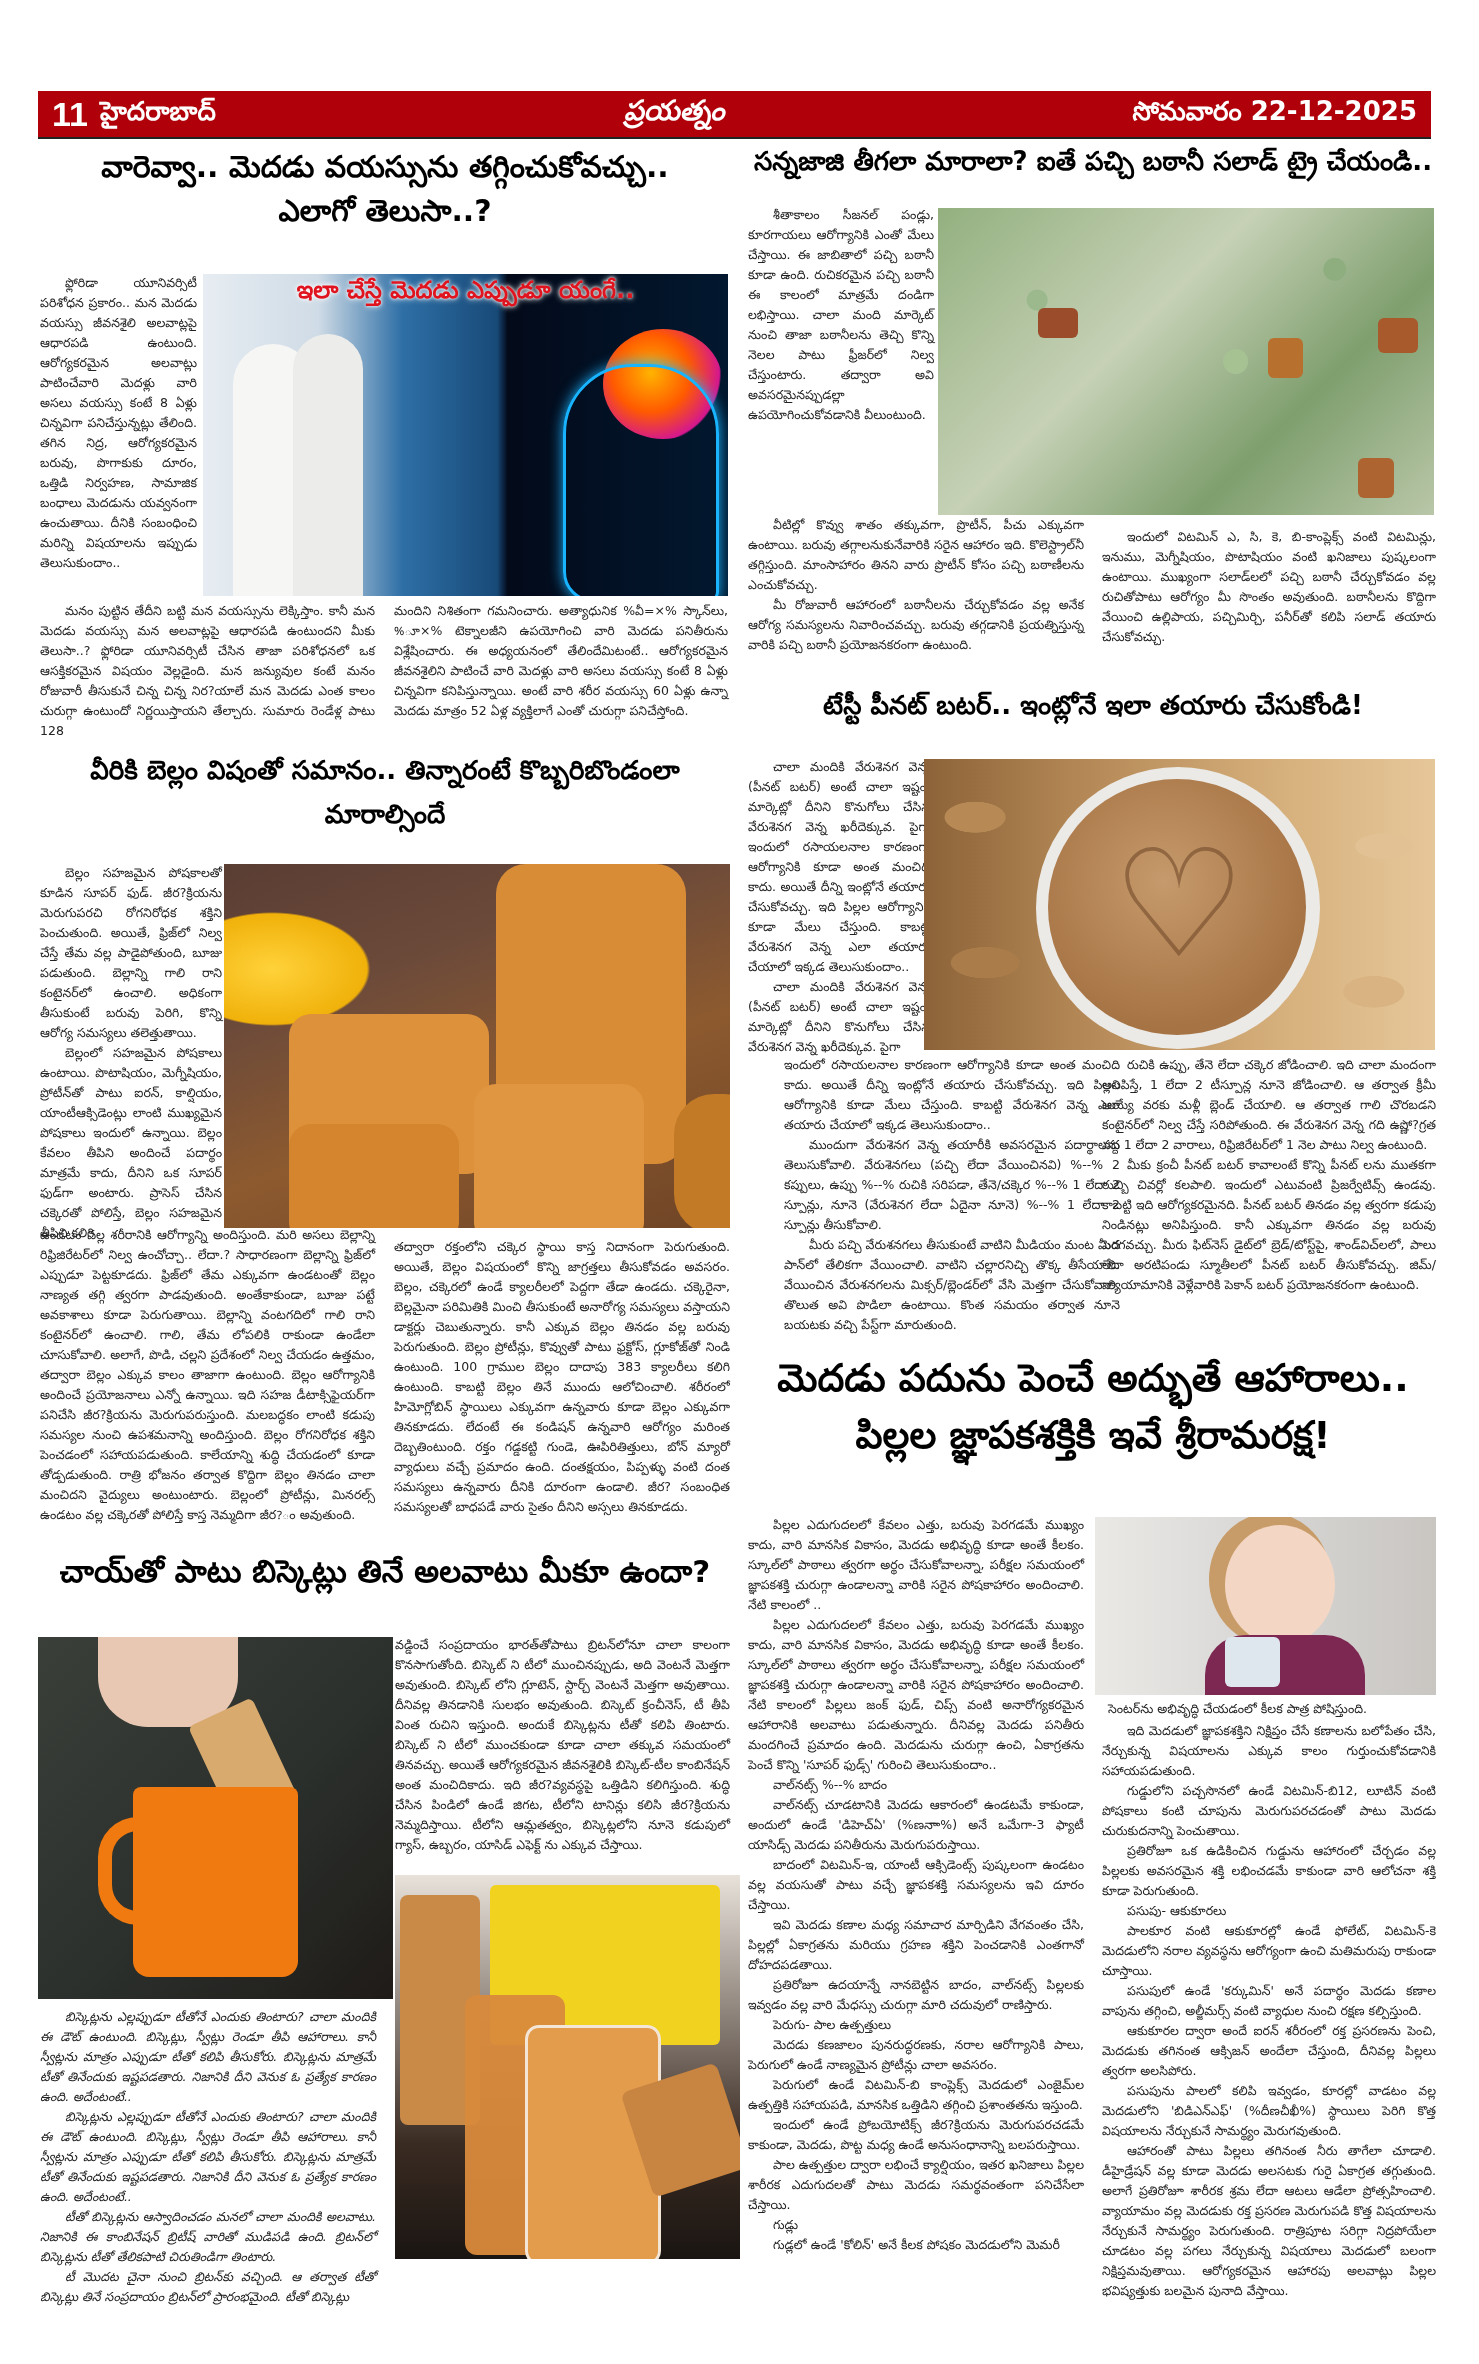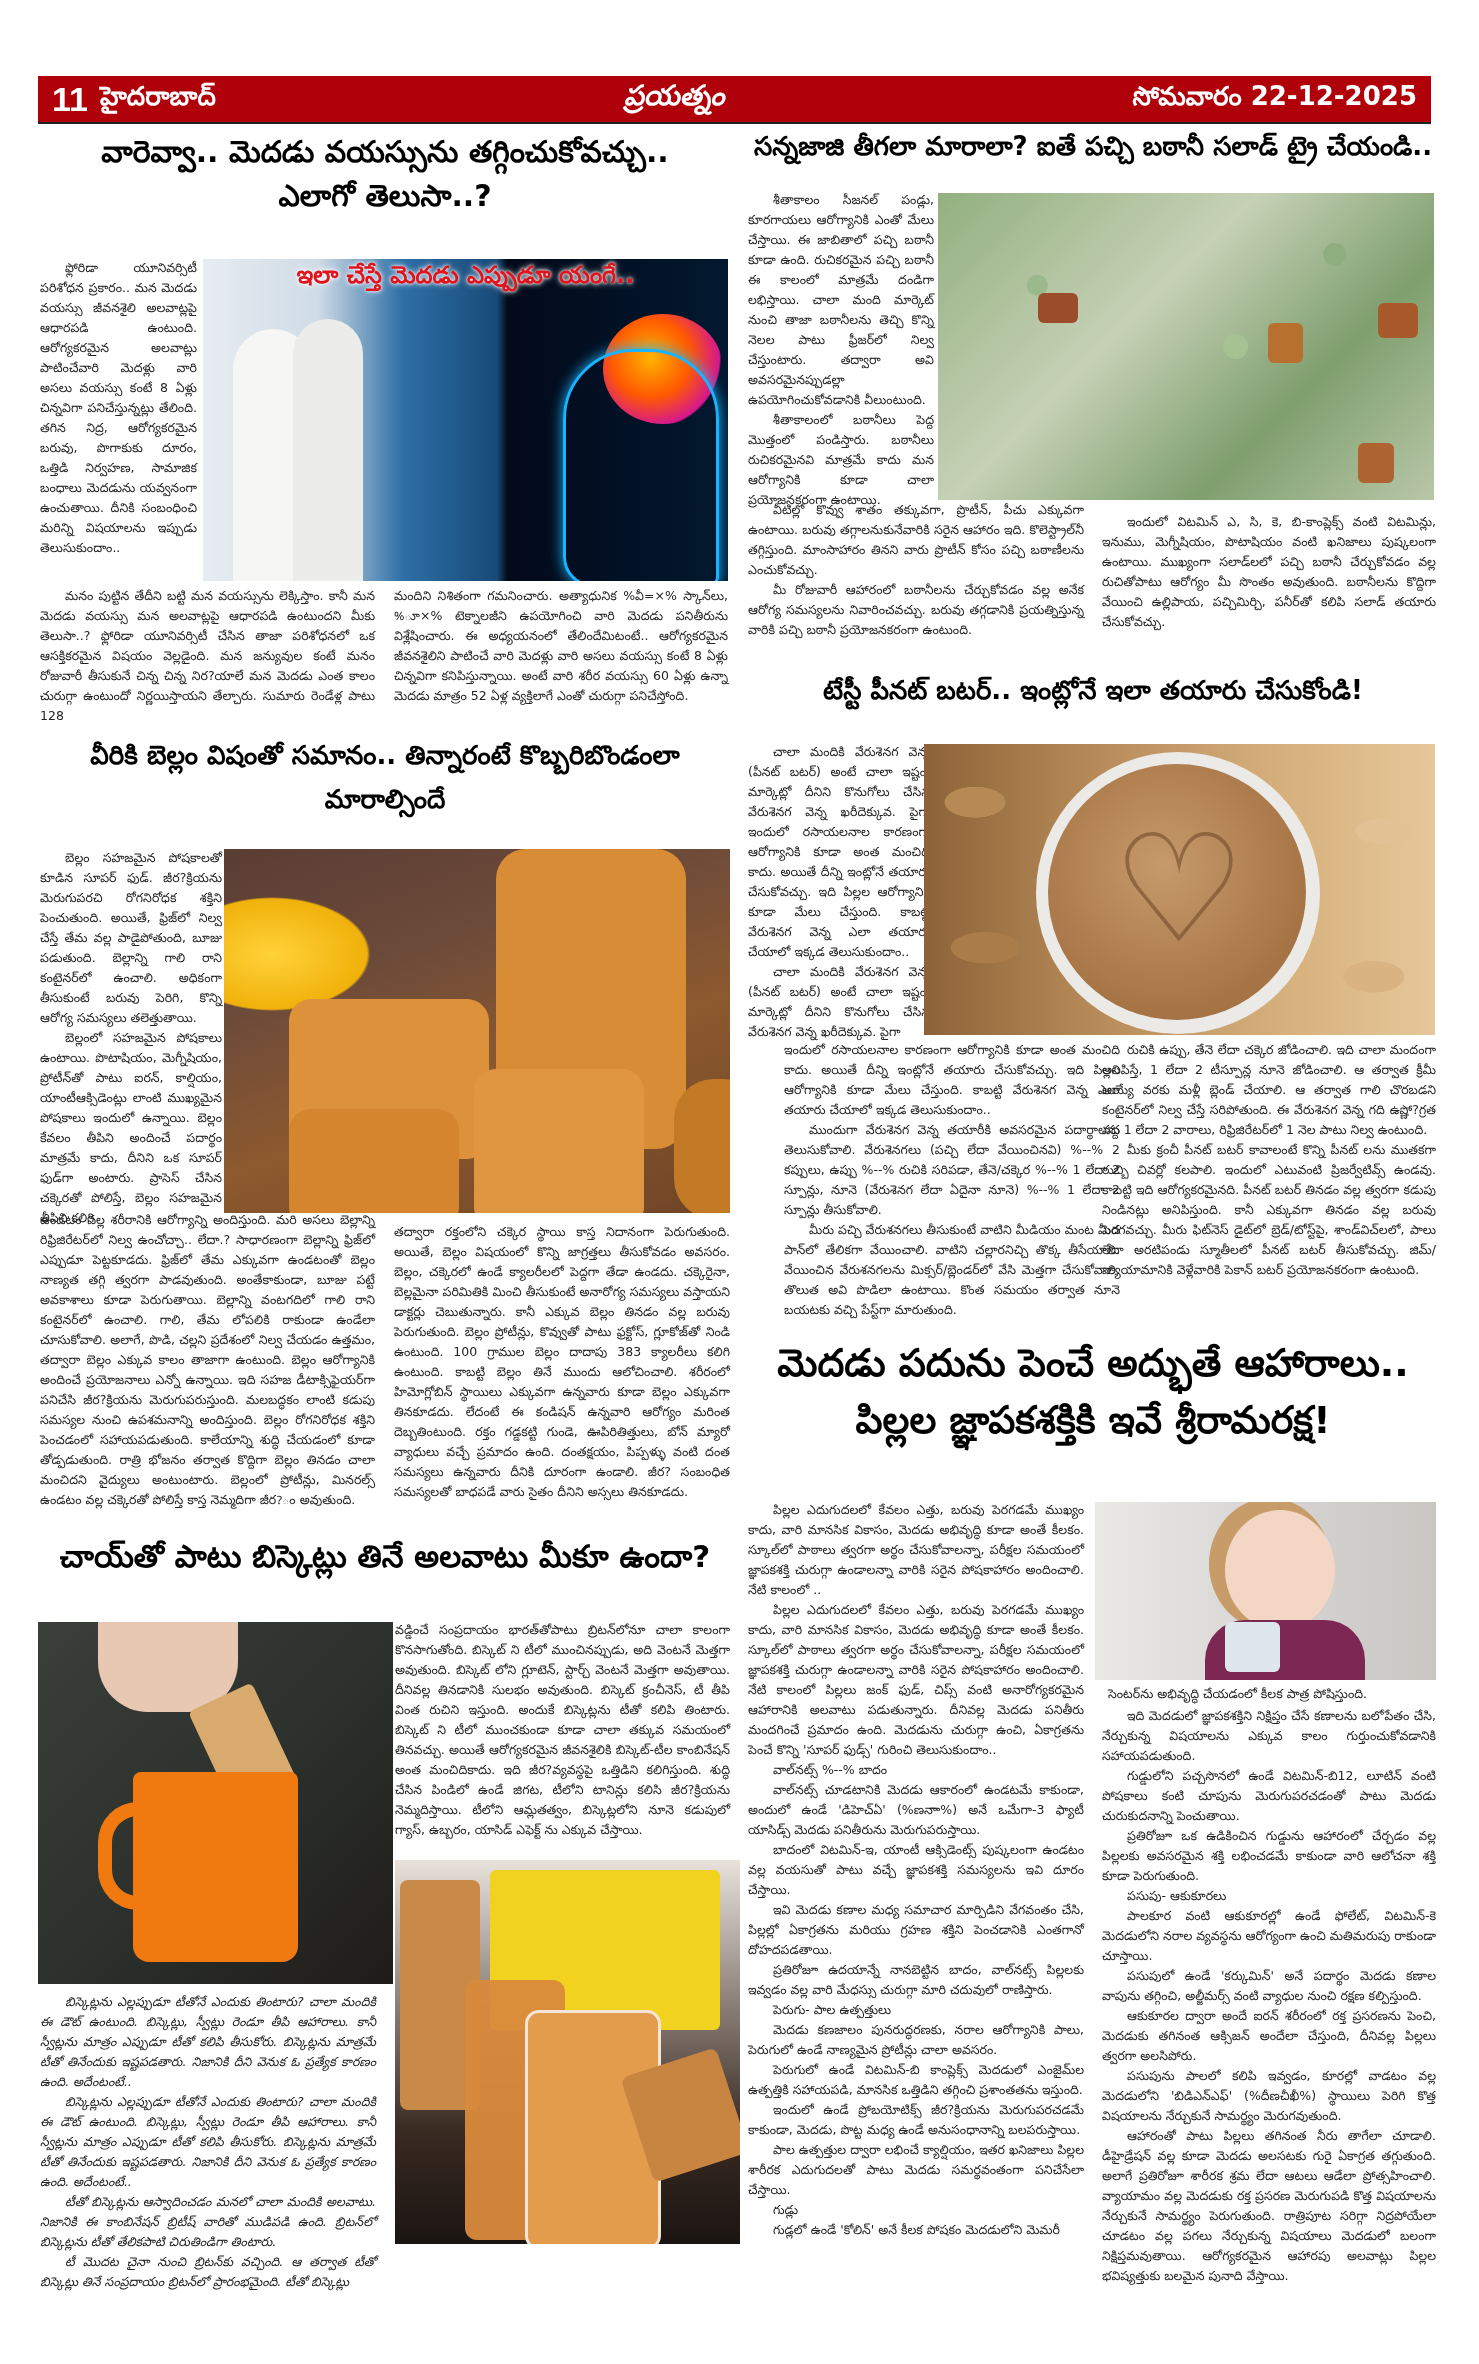--- a/index.html
+++ b/index.html
@@ -1,17 +1,17 @@
 <!DOCTYPE html>
 <html><head>
 <meta charset="utf-8">
 <style>
   html,body{margin:0;padding:0;background:#fff;}
   body{width:1479px;height:2364px;position:relative;overflow:hidden;font-family:"DejaVu Sans",sans-serif;color:#111;}
-  .abs{position:absolute;}
+  .abs{position:absolute;margin-top:15px;}
   .masthead{left:38px;top:76px;width:1393px;height:48px;background:#b0000a;border-bottom:2px solid #222;display:flex;align-items:center;justify-content:space-between;padding:0 14px;box-sizing:border-box;color:#fff;font-weight:bold;}
   .masthead .pg{font-size:34px;font-family:"Liberation Sans",sans-serif;margin-right:12px;}
   .masthead .city{font-size:26px;}
   .masthead .paper{font-size:28px;font-style:italic;}
   .masthead .date{font-size:26px;}
   .hl{font-weight:bold;text-align:center;line-height:1.45;color:#000;}
   .body{font-size:12.5px;line-height:20px;text-align:justify;color:#222;}
   .body p{margin:0;text-indent:2em;}
   .img{overflow:hidden;}
   .caption{font-size:12.5px;line-height:20px;color:#222;}
@@ -96,21 +96,20 @@
     <p style="text-indent: 2em;">బిస్కెట్లను ఎల్లప్పుడూ టీతోనే ఎందుకు తింటారు? చాలా మందికి ఈ డౌట్ ఉంటుంది. బిస్కెట్లు, స్వీట్లు రెండూ తీపి ఆహారాలు. కానీ స్వీట్లను మాత్రం ఎప్పుడూ టీతో కలిపి తీసుకోరు. బిస్కెట్లను మాత్రమే టీతో తినేందుకు ఇష్టపడతారు. నిజానికి దీని వెనుక ఓ ప్రత్యేక కారణం ఉంది. అదేంటంటే..</p>
 <p style="text-indent: 2em;">టీతో బిస్కెట్లను ఆస్వాదించడం మనలో చాలా మందికి అలవాటు. నిజానికి ఈ కాంబినేషన్ బ్రిటీష్ వారితో ముడిపడి ఉంది. బ్రిటన్‌లో బిస్కెట్లను టీతో తేలికపాటి చిరుతిండిగా తింటారు.</p>
     <p style="text-indent: 2em;">టీ మొదట చైనా నుంచి బ్రిటన్‌కు వచ్చింది. ఆ తర్వాత టీతో బిస్కెట్లు తినే సంప్రదాయం బ్రిటన్‌లో ప్రారంభమైంది. టీతో బిస్కెట్లు</p>
   </div>
 
 <div class="abs hl" style="left:748px;top:128px;width:690px;font-size:26px;">
   <div>సన్నజాజి తీగలా మారాలా? ఐతే పచ్చి బఠానీ సలాడ్ ట్రై చేయండి..</div>
 </div>
 <div class="abs body" style="left:748px;top:190px;width:186px;">
   <p style="text-indent: 2em;">శీతాకాలం సీజనల్ పండ్లు, కూరగాయలు ఆరోగ్యానికి ఎంతో మేలు చేస్తాయి. ఈ జాబితాలో పచ్చి బఠానీ కూడా ఉంది. రుచికరమైన పచ్చి బఠానీ ఈ కాలంలో మాత్రమే దండిగా లభిస్తాయి. చాలా మంది మార్కెట్ నుంచి తాజా బఠానీలను తెచ్చి కొన్ని నెలల పాటు ఫ్రీజర్‌లో నిల్వ చేస్తుంటారు. తద్వారా అవి అవసరమైనప్పుడల్లా ఉపయోగించుకోవడానికి వీలుంటుంది.</p>
-    <p style="text-indent: 2em;">శీతాకాలంలో బఠానీలు పెద్ద మొత్తంలో పండిస్తారు. బఠానీలు రుచికరమైనవి మాత్రమే కాదు మన ఆరోగ్యానికి కూడా చాలా ప్రయోజనకరంగా ఉంటాయి.</p>
 </div>
 <div class="abs img" style="left:938px;top:193px;width:496px;height:307px;background:radial-gradient(circle at 20% 30%,#9bb98d 0 10px,transparent 11px),radial-gradient(circle at 60% 50%,#a6c293 0 12px,transparent 13px),radial-gradient(circle at 80% 20%,#8fae80 0 11px,transparent 12px),linear-gradient(135deg,#93b07f,#c6d1b6 40%,#7f9f6e 70%,#b9c7a8);">
   <div style="position:absolute;left:100px;top:100px;width:40px;height:30px;background:#9b4d2b;border-radius:6px;"></div>
   <div style="position:absolute;left:330px;top:130px;width:35px;height:40px;background:#b8702f;border-radius:6px;"></div>
   <div style="position:absolute;left:440px;top:110px;width:40px;height:35px;background:#a85a2c;border-radius:6px;"></div>
   <div style="position:absolute;left:420px;top:250px;width:36px;height:40px;background:#ad6430;border-radius:6px;"></div>
 </div>
 <div class="abs body" style="left:748px;top:500px;width:336px;">
   <p style="text-indent: 2em;">వీటిల్లో కొవ్వు శాతం తక్కువగా, ప్రొటీన్, పీచు ఎక్కువగా ఉంటాయి. బరువు తగ్గాలనుకునేవారికి సరైన ఆహారం ఇది. కొలెస్ట్రాల్‌నీ తగ్గిస్తుంది. మాంసాహారం తినని వారు ప్రొటీన్ కోసం పచ్చి బఠాణీలను ఎంచుకోవచ్చు.</p>
     <p style="text-indent: 2em;">మీ రోజువారీ ఆహారంలో బఠానీలను చేర్చుకోవడం వల్ల అనేక ఆరోగ్య సమస్యలను నివారించవచ్చు. బరువు తగ్గడానికి ప్రయత్నిస్తున్న వారికి పచ్చి బఠానీ ప్రయోజనకరంగా ఉంటుంది.</p>

